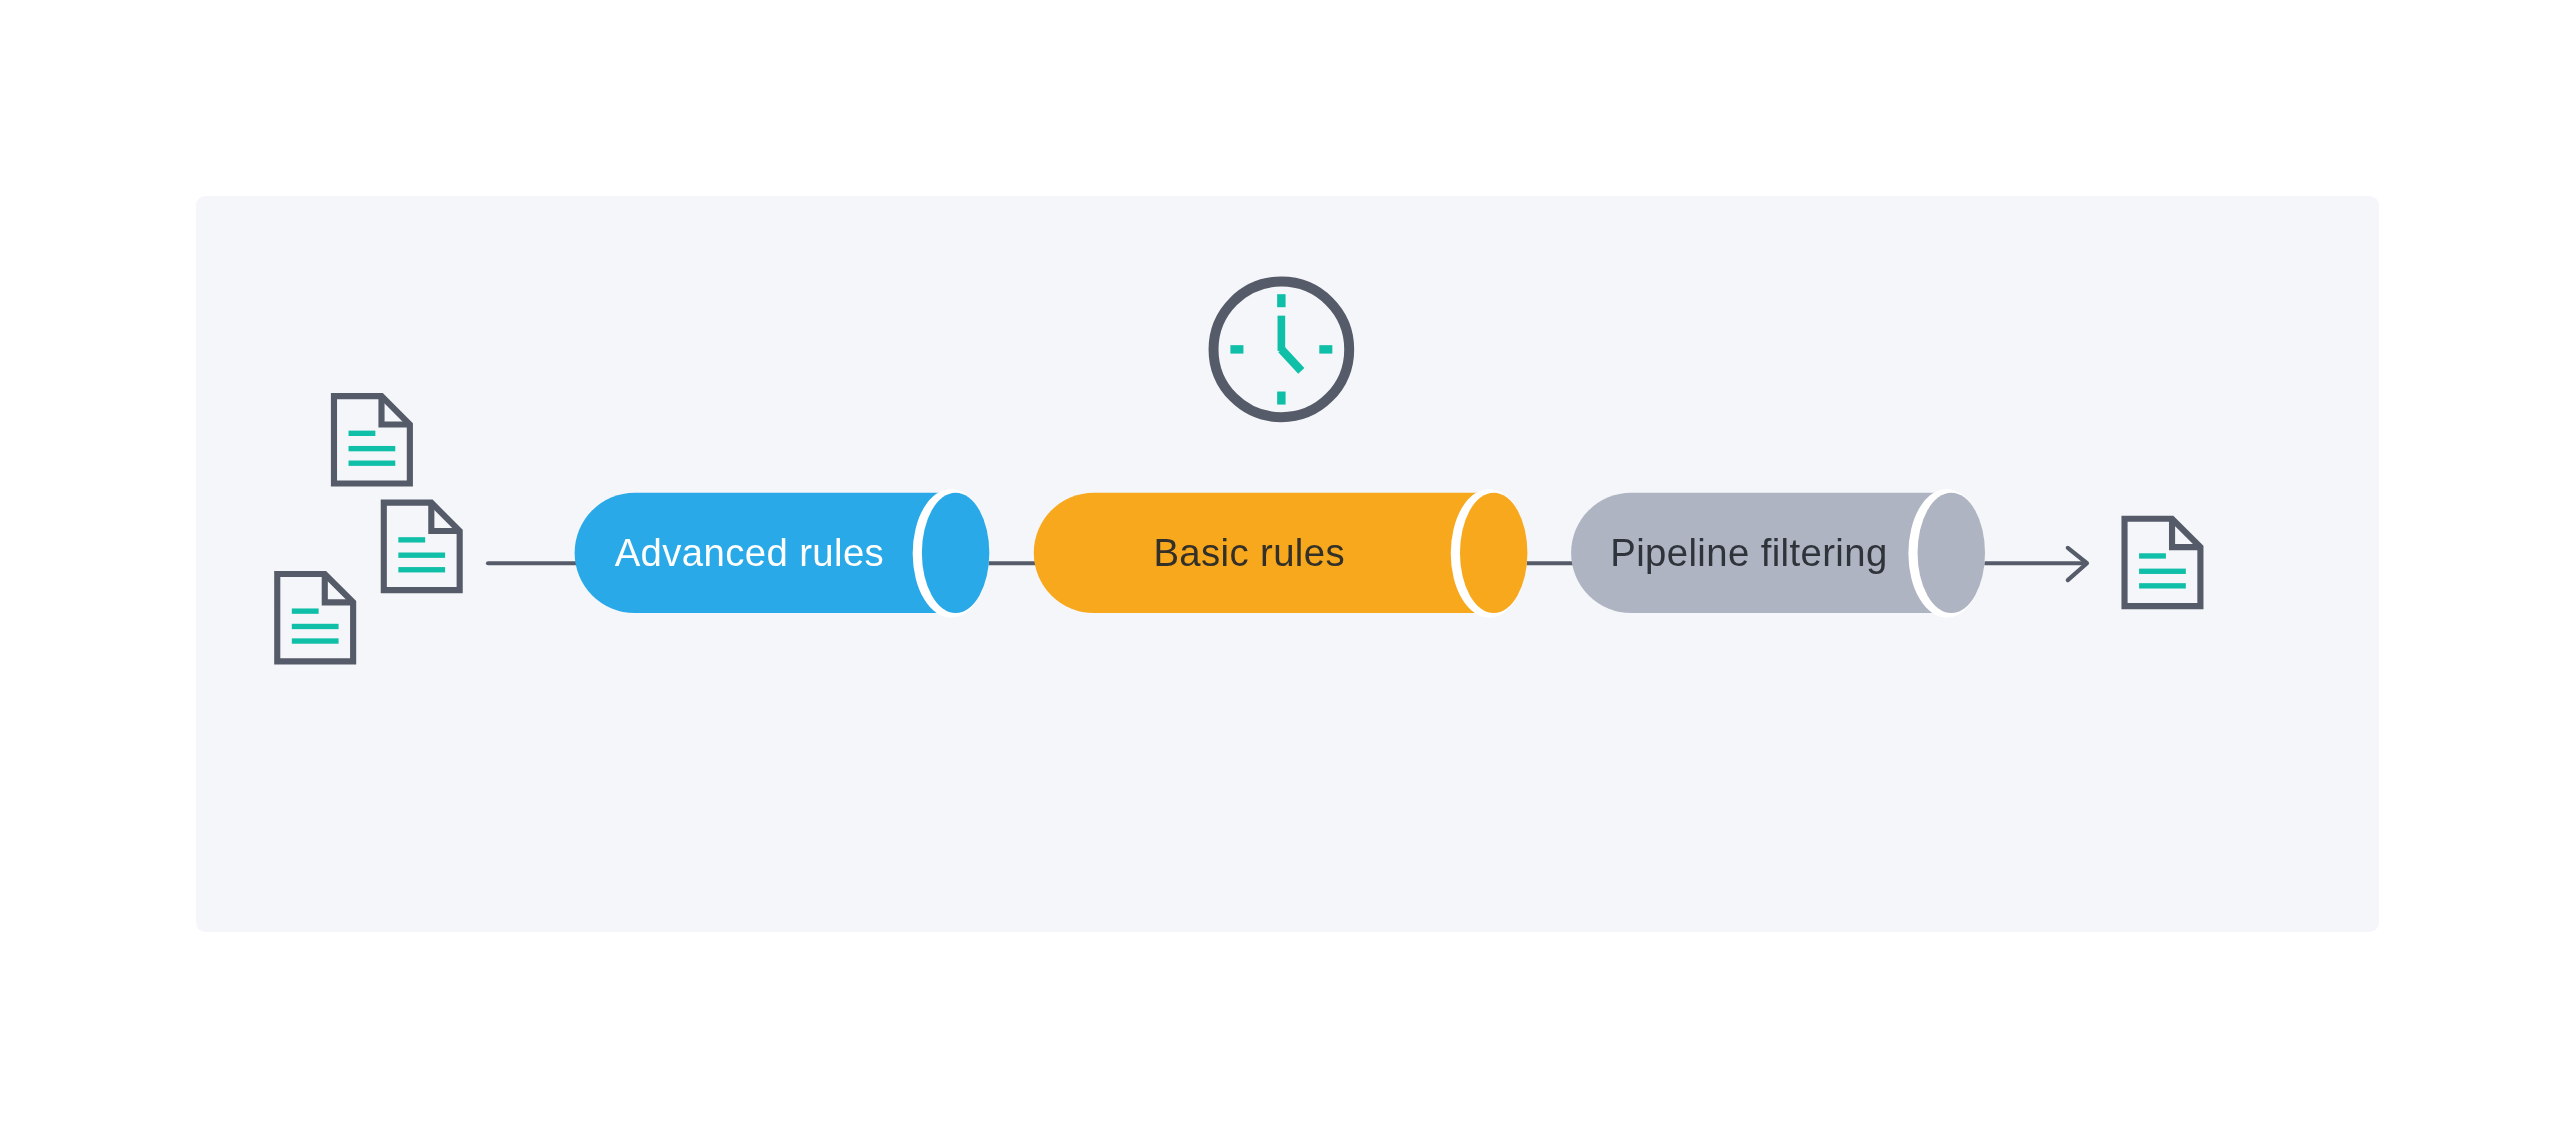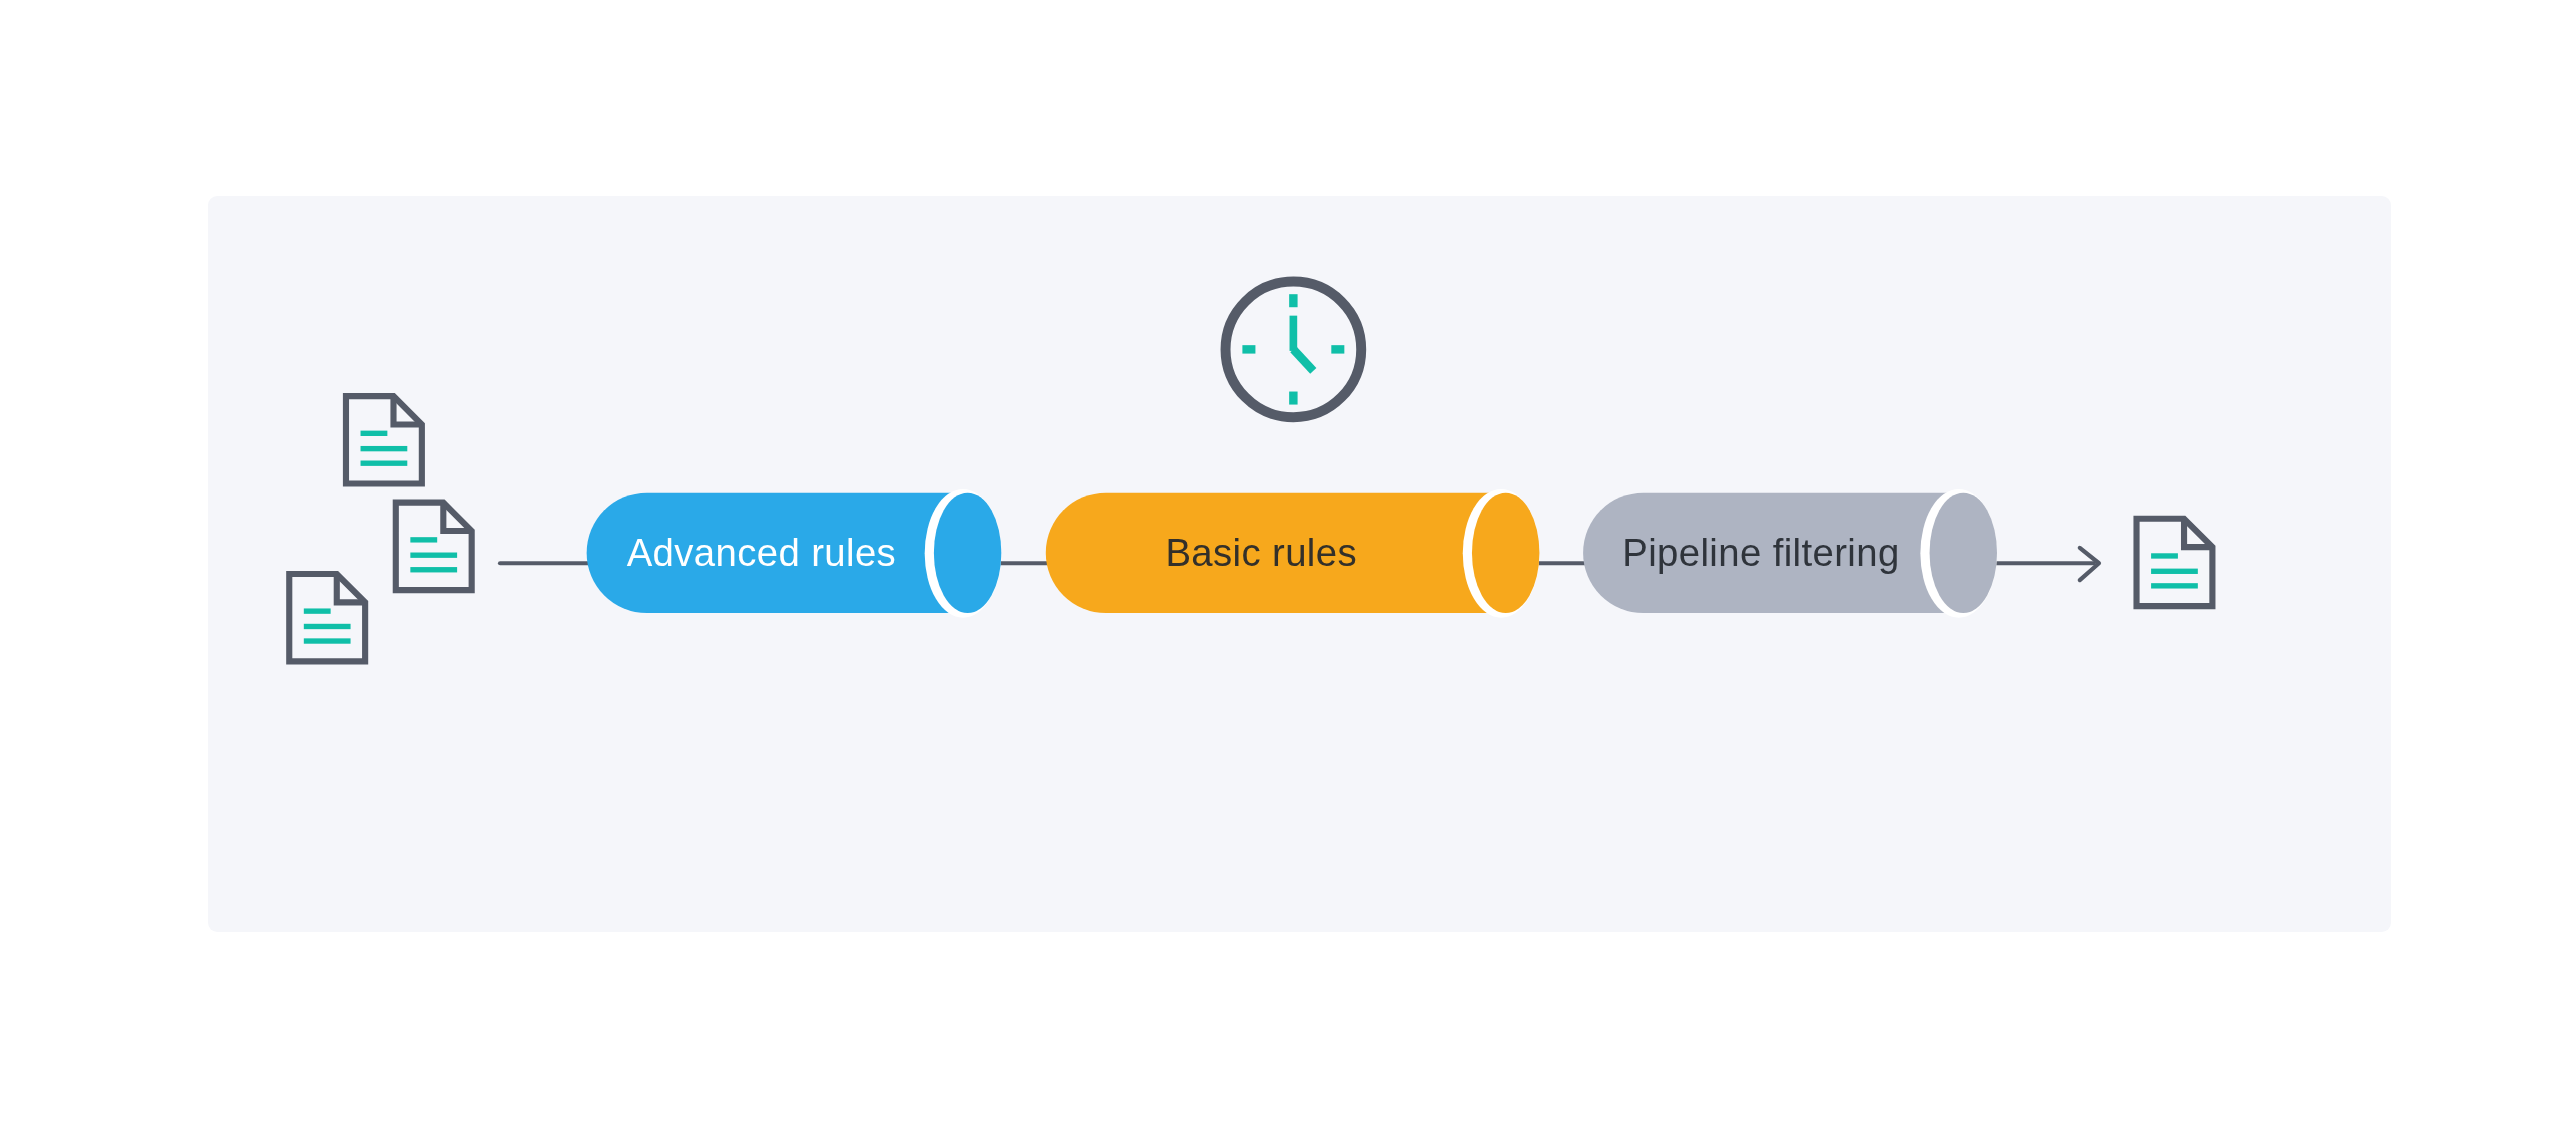--- a/index.html
+++ b/index.html
@@ -4,21 +4,21 @@
 <style>
   html, body { margin: 0; padding: 0; }
   body {
     width: 2576px; height: 1129px;
     background: var(--background, #FFFFFF);
     font-family: "Liberation Sans", sans-serif;
     overflow: hidden;
   }
   .canvas { position: relative; width: 2576px; height: 1129px; }
   .panel {
-    position: absolute; left: 208px; top: 196px;
+    position: absolute; left: 196px; top: 196px;
     width: 2183px; height: 736px;
     background: var(--panel, #F5F6FA);
     border-radius: 9.2px;
     text-align: right;
   }
   .diagram-svg { position: absolute; left: 0; top: 0; }
 
   .slate-stroke { stroke: var(--slate, #555B68); fill: none; }
   .slate-line   { stroke: var(--slate, #555B68); }
   .teal-fill    { fill: var(--teal, #10BFA8); }

